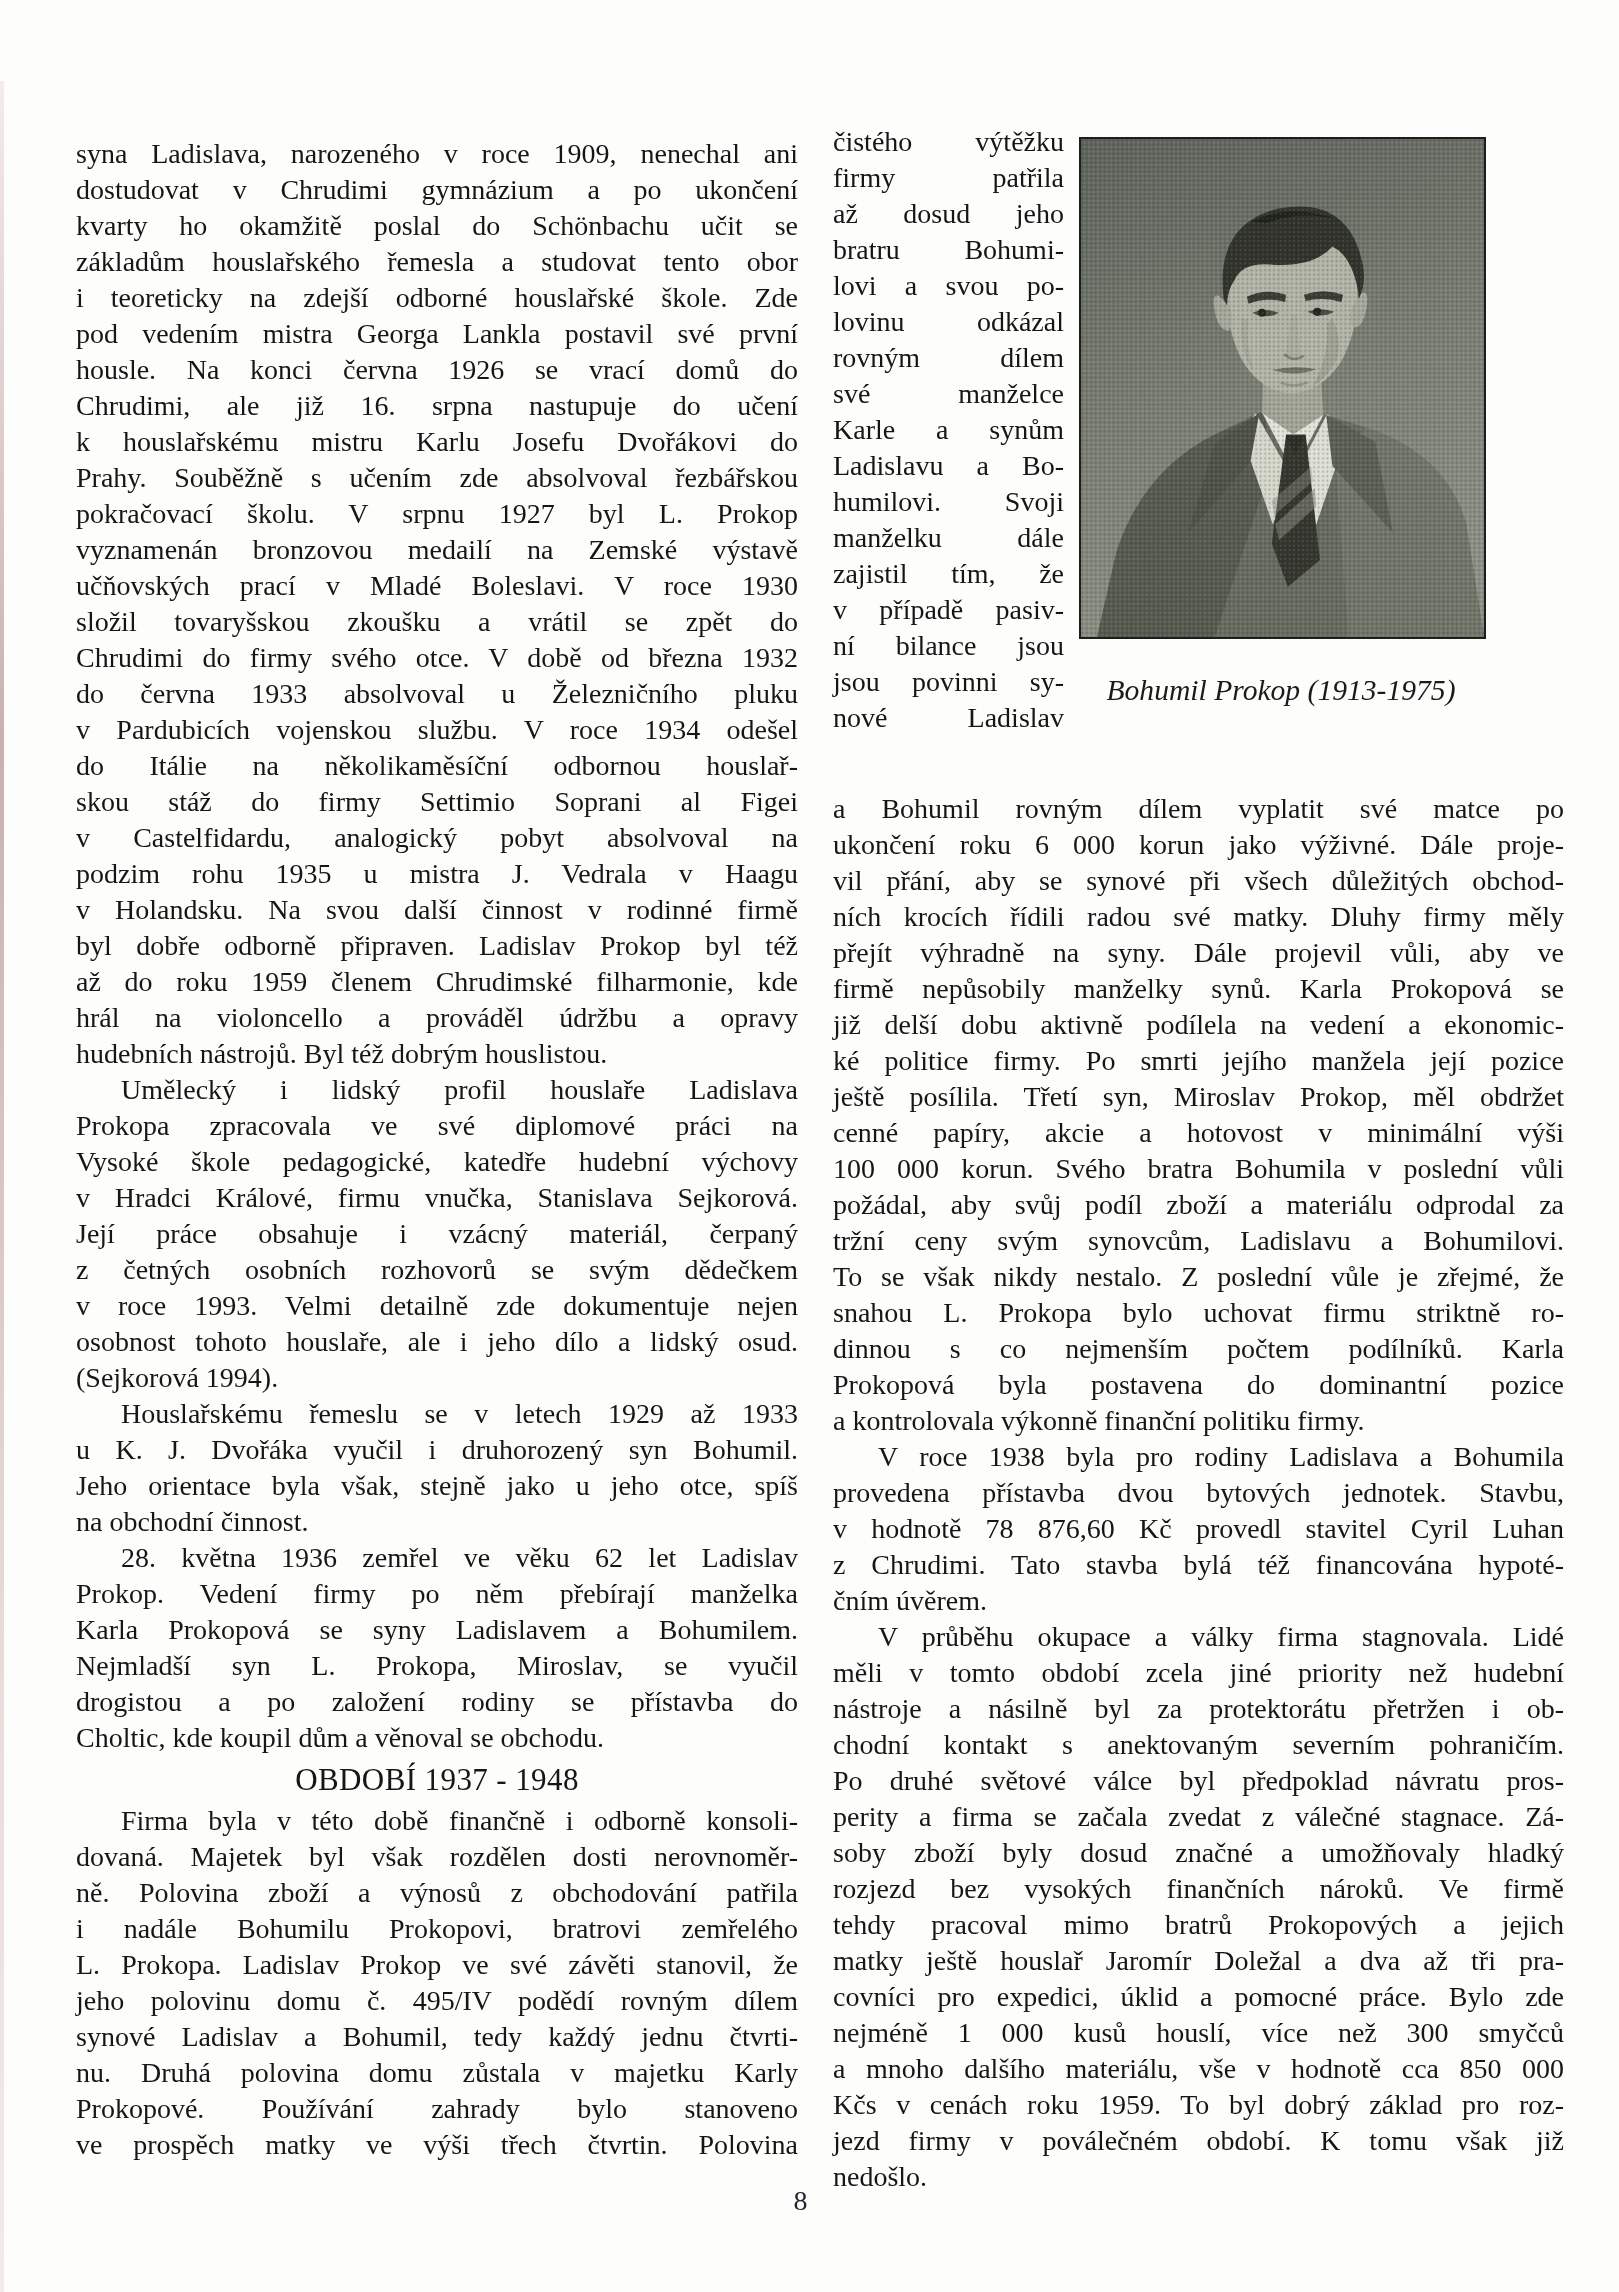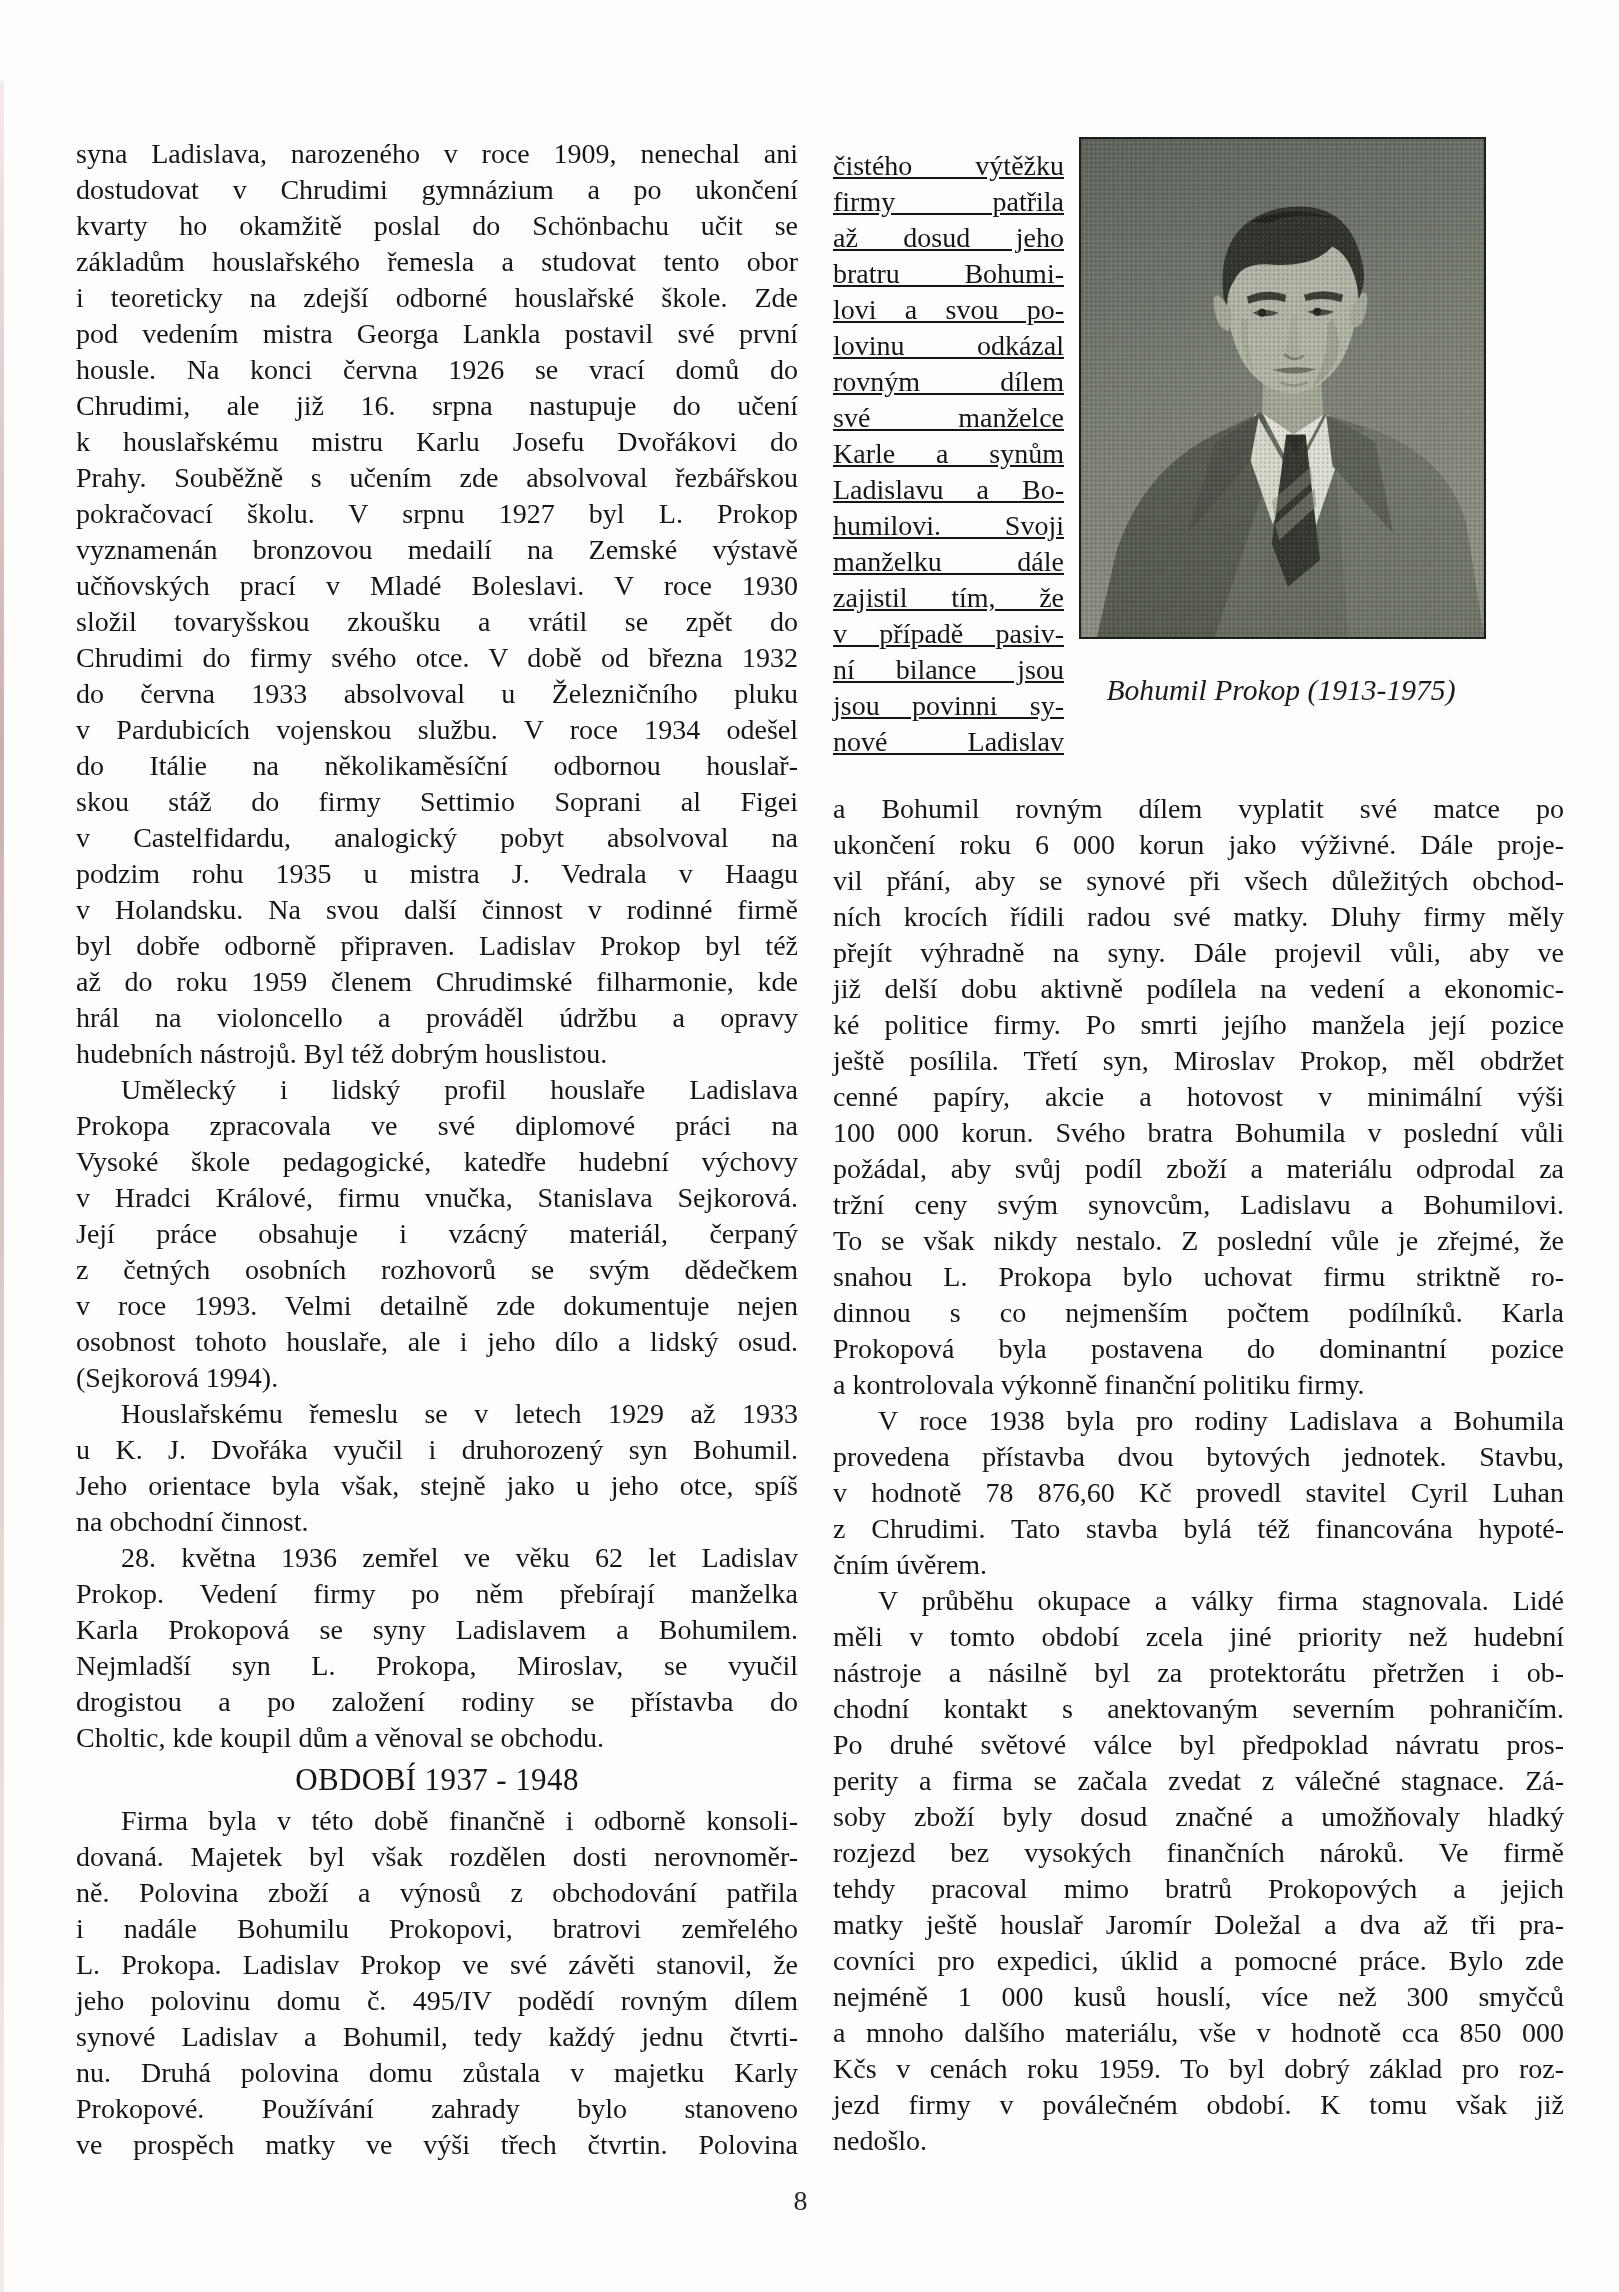--- a/index.html
+++ b/index.html
@@ -15,21 +15,21 @@
   .scan-edge{
     position:absolute;left:0;top:81px;bottom:0;width:3.6px;
     background:linear-gradient(to bottom,
       rgba(150,90,85,.10),
       rgba(125,60,60,.40) 30%,
       rgba(150,100,90,.22) 70%,
       rgba(160,110,100,.12));
   }
   .col{position:absolute;font-size:28px;line-height:36px;}
   .left-col{left:76px;top:136px;width:722px;}
-  .narrow-col{left:833px;top:148px;width:231px;text-decoration:underline;}
+  .narrow-col{left:833px;top:124px;width:231px;}
   .wide-col{left:833px;top:752px;width:731px;margin-top:39px;}
   .ln{
     text-align:justify;
     text-align-last:justify;
     white-space:nowrap;
     height:36px;
   }
   .ln.last{text-align-last:left;}
   .ln.ind{text-indent:45px;}
   .section-heading{
@@ -209,20 +209,21 @@
   </figure>
 
   <figcaption class="caption">Bohumil Prokop (1913-1975)</figcaption>
 
   <div class="col wide-col" id="right-wide-col">
       <div class="ln">a Bohumil rovným dílem vyplatit své matce po</div>
       <div class="ln">ukončení roku 6 000 korun jako výživné. Dále proje-</div>
       <div class="ln">vil přání, aby se synové při všech důležitých obchod-</div>
       <div class="ln">ních krocích řídili radou své matky. Dluhy firmy měly</div>
       <div class="ln">přejít výhradně na syny. Dále projevil vůli, aby ve</div>
+      <div class="ln">firmě nepůsobily manželky synů. Karla Prokopová se</div>
       <div class="ln">již delší dobu aktivně podílela na vedení a ekonomic-</div>
       <div class="ln">ké politice firmy. Po smrti jejího manžela její pozice</div>
       <div class="ln">ještě posílila. Třetí syn, Miroslav Prokop, měl obdržet</div>
       <div class="ln">cenné papíry, akcie a hotovost v minimální výši</div>
       <div class="ln">100 000 korun. Svého bratra Bohumila v poslední vůli</div>
       <div class="ln">požádal, aby svůj podíl zboží a materiálu odprodal za</div>
       <div class="ln">tržní ceny svým synovcům, Ladislavu a Bohumilovi.</div>
       <div class="ln">To se však nikdy nestalo. Z poslední vůle je zřejmé, že</div>
       <div class="ln">snahou L. Prokopa bylo uchovat firmu striktně ro-</div>
       <div class="ln">dinnou s co nejmenším počtem podílníků. Karla</div>

